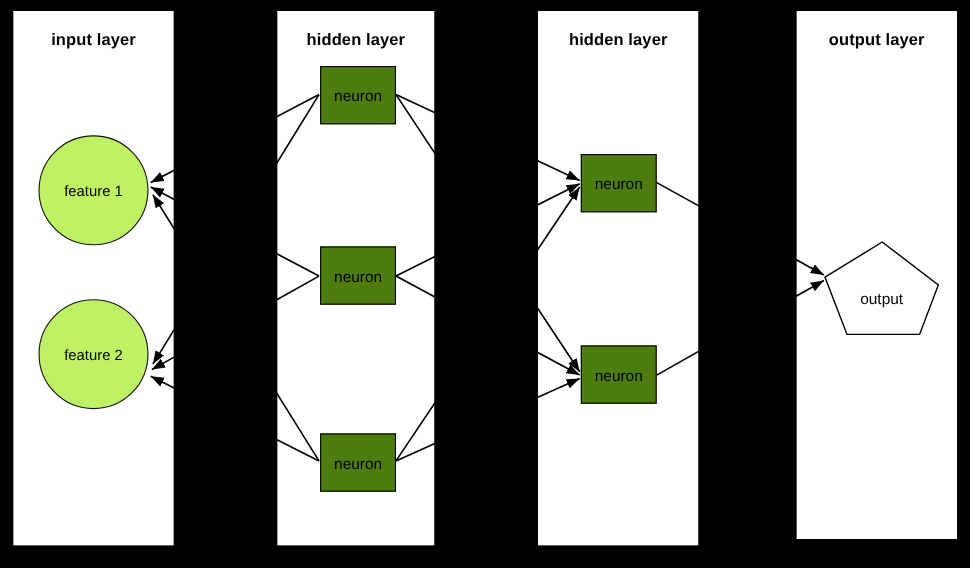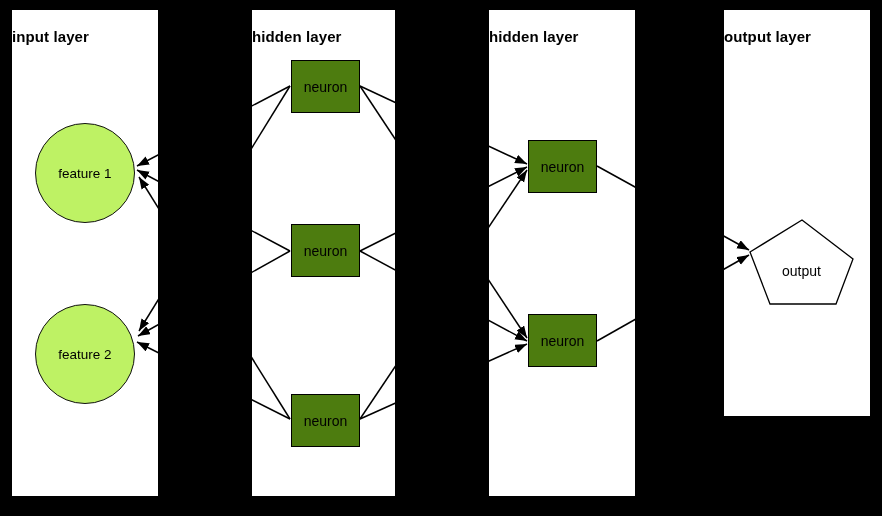--- a/index.html
+++ b/index.html
@@ -1,20 +1,20 @@
 <!DOCTYPE html>
 <html><head>
 <meta charset="utf-8">
 <style>
   html,body{margin:0;padding:0;background:#000;}
   body{width:882px;height:516px;position:relative;overflow:hidden;
        font-family:"Liberation Sans",sans-serif;}
   #stage{position:absolute;left:0;top:0;width:882px;height:516px;background:#000;}
   .panel{position:absolute;background:#ffffff;border:none;overflow:visible;}
-  .panel-title{position:absolute;left:0;right:0;top:18px;text-align:left;
+  .panel-title{position:absolute;left:0;right:0;top:18px;text-align:center;
                font-size:15px;font-weight:bold;color:#000;letter-spacing:0.1px;}
   svg.wires{position:absolute;left:0;top:0;width:882px;height:516px;overflow:visible;}
   .node-box{position:absolute;background:#4d7c0f;border:1.4px solid #000;
             display:flex;align-items:center;justify-content:center;
             font-size:14px;color:#000;box-sizing:border-box;}
   .node-circle{position:absolute;background:#bef264;border:1.2px solid #111;
                border-radius:50%;display:flex;align-items:center;justify-content:center;
                font-size:13.5px;color:#000;box-sizing:border-box;}
   .node-penta{position:absolute;display:flex;align-items:center;justify-content:center;}
   .penta-label{position:absolute;font-size:14px;color:#000;left:0;right:0;
@@ -31,21 +31,21 @@
   </div>
 
   <div class="panel" style="left:252px;top:10px;width:143px;height:486px;">
     <div class="panel-title">hidden layer</div>
   </div>
 
   <div class="panel" style="left:489px;top:10px;width:146px;height:486px;">
     <div class="panel-title">hidden layer</div>
   </div>
 
-  <div class="panel" style="left:724px;top:10px;width:146px;height:406px;">
+  <div class="panel" style="left:724px;top:10px;width:146px;height:480px;">
     <div class="panel-title">output layer</div>
   </div>
 
   <svg class="wires" viewBox="0 0 882 516" preserveAspectRatio="none">
     <defs>
       <marker id="ah" markerWidth="9" markerHeight="9" refX="8" refY="3" orient="auto" markerUnits="strokeWidth">
         <path d="M0,0 L8,3 L0,6 z" fill="#000"></path>
       </marker>
     </defs>
 
@@ -74,21 +74,21 @@
   <div class="gapmask" style="left:395px;top:0;width:94px;height:516px;"></div>
   <div class="gapmask" style="left:635px;top:0;width:89px;height:516px;"></div>
   <div class="gapmask" style="left:0;top:0;width:12px;height:516px;"></div>
   <div class="gapmask" style="left:870px;top:0;width:12px;height:516px;"></div>
   <div class="gapmask" style="left:0;top:0;width:882px;height:10px;"></div>
   <div class="gapmask" style="left:0;top:496px;width:882px;height:20px;"></div>
 
   <div class="node-circle" style="left:35px;top:123px;width:100px;height:100px;">
     <span>feature 1</span>
   </div>
-  <div class="node-circle" style="left:35px;top:304px;width:100px;height:100px;">
+  <div class="node-circle" style="left:35px;top:272px;width:100px;height:100px;">
     <span>feature 2</span>
   </div>
 
   <div class="node-box" style="left:291px;top:60px;width:69px;height:53px;">
     <span>neuron</span>
   </div>
   <div class="node-box" style="left:291px;top:224px;width:69px;height:53px;">
     <span>neuron</span>
   </div>
   <div class="node-box" style="left:291px;top:394px;width:69px;height:53px;">

